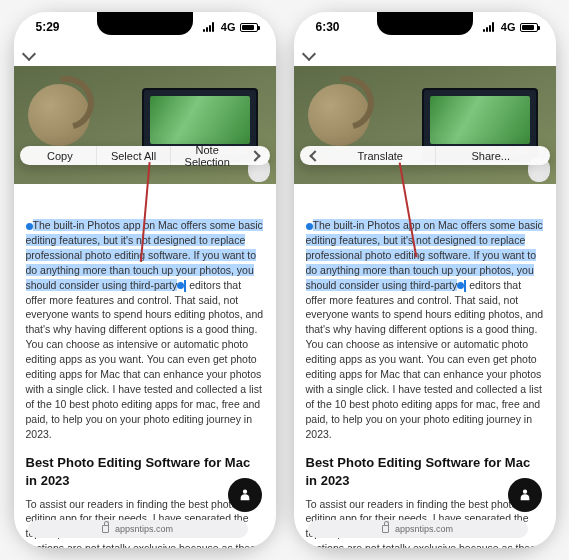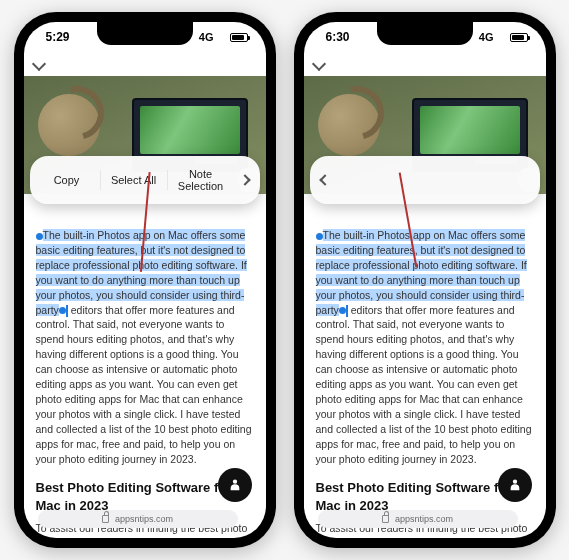--- a/index.html
+++ b/index.html
@@ -9,21 +9,20 @@
     display: flex;
     gap: 18px;
     justify-content: center;
     padding: 12px;
   }
   .phone {
     width: 262px;
     height: 536px;
     background: #000;
     border-radius: 42px;
-    padding: 10px;
     position: relative;
     box-shadow: 0 4px 20px rgba(0,0,0,0.25);
   }
   .screen {
     width: 100%;
     height: 100%;
     background: #fff;
     border-radius: 32px;
     overflow: hidden;
     position: relative;
@@ -42,21 +41,21 @@
   .status-bar {
     display: flex;
     justify-content: space-between;
     align-items: center;
     height: 30px;
     padding: 0 18px 0 22px;
     font-size: 12px;
     font-weight: 600;
     color: #000;
   }
-  .status-right { display:flex; align-items:center; gap:16px; font-size:11px; }
+  .status-right { display:flex; align-items:center; gap:4px; font-size:11px; }
   .signal-bars { width:14px; height:10px; display:flex; align-items:flex-end; gap:1px; }
   .signal-bars span { width:2px; background:#000; border-radius:1px; }
   .signal-bars span:nth-child(1){height:3px}
   .signal-bars span:nth-child(2){height:5px}
   .signal-bars span:nth-child(3){height:7px}
   .signal-bars span:nth-child(4){height:10px}
   .battery { width:18px; height:9px; border:1px solid #000; border-radius:2px; position:relative; }
   .battery::after { content:""; position:absolute; right:-3px; top:2px; width:2px; height:4px; background:#000; border-radius:0 1px 1px 0; }
   .battery::before { content:""; position:absolute; left:1px; top:1px; bottom:1px; width:12px; background:#000; border-radius:1px; }
 
@@ -98,21 +97,21 @@
     background:radial-gradient(circle at 40% 30%,#fff,#ddd);
     border-radius:40% 40% 45% 45%;
   }
 
   .callout {
     position:absolute; left:6px; right:6px; top:134px;
     background:rgba(250,250,250,0.98);
     
     border-radius:18px;
     box-shadow:0 4px 14px rgba(0,0,0,0.22);
-    height:48px;
+    height:19px;
     display:flex; align-items:center; justify-content:space-between;
     padding:0 4px;
     font-size:11px;
     z-index:5;
   }
   
   .callout-item {
     flex:1; text-align:center; color:#222; padding:4px 2px;
     border-right:1px solid rgba(0,0,0,0.07);
   }
@@ -237,20 +236,22 @@
     <div class="hero">
       <div class="vase"></div>
       <div class="laptop"></div>
       <div class="cup"></div>
     </div>
 
     <div class="callout">
       <div class="arrow-item">
           <div class="arrow left"></div>
         </div>
+      <div class="callout-item">Translate</div>
+      <div class="callout-item">Share...</div>
     </div>
 
     <div class="annot-line short"></div>
 
     <div class="content">
       <p class="p1">
         <span class="sel-handle"></span><span class="sel">The built-in Photos app on Mac offers some basic editing features, but it's not designed to replace professional photo editing software. If you want to do anything more than touch up your photos, you should consider using third-party</span><span class="sel-handle"></span><span class="caret"></span><span> editors that offer more features and control. That said, not everyone wants to spend hours editing photos, and that's why having different options is a good thing. You can choose as intensive or automatic photo editing apps as you want. You can even get photo editing apps for Mac that can enhance your photos with a single click. I have tested and collected a list of the 10 best photo editing apps for mac, free and paid, to help you on your photo editing journey in 2023.</span>
       </p>
       <h2 class="h2">Best Photo Editing Software for Mac in 2023</h2>
       <p>To assist our readers in finding the best photo editing app for their needs, I have separated the top 10 photo editors into different sections. The sections are not totally exclusive because as these photo editing software come with a huge set of overlapping features. That being said, the sections will help you</p>

